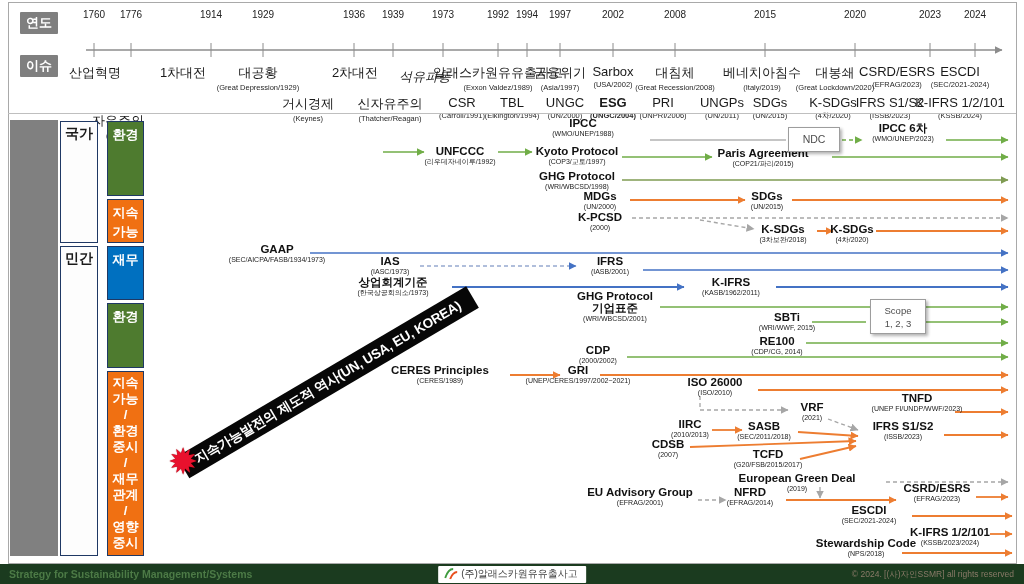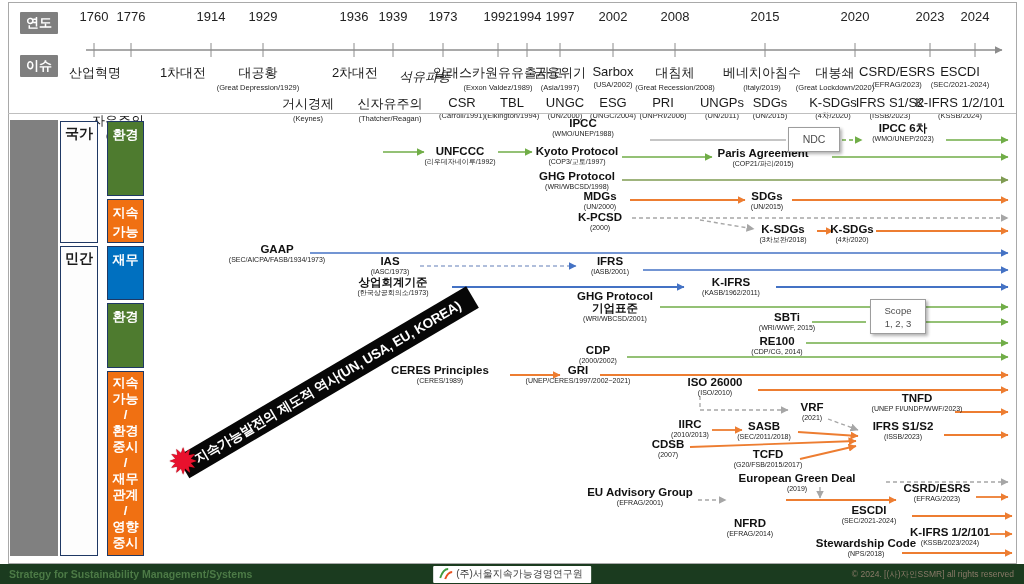--- a/index.html
+++ b/index.html
@@ -3,21 +3,21 @@
 <meta charset="utf-8">
 <style>
   html,body{margin:0;padding:0;background:#fff;}
   .stage{position:relative;width:1024px;height:584px;background:#ffffff;overflow:hidden;
          font-family:"Liberation Sans","DejaVu Sans",sans-serif;color:#1a1a1a;}
   .frame{position:absolute;left:8px;top:2px;width:1007px;height:560px;border:1px solid #a9a9a9;}
   .hdr-divider{position:absolute;left:8px;top:113px;width:1008px;height:0;border-top:1px solid #bfbfbf;}
   #lines{position:absolute;left:0;top:0;width:1024px;height:584px;}
   .tag{position:absolute;width:38px;height:22px;background:#7f7f7f;color:#fff;font-weight:bold;
        font-size:13px;display:flex;align-items:center;justify-content:center;border-radius:1px;}
-  .year{position:absolute;transform:translateX(-50%);font-size:13px;color:#222;white-space:nowrap;}
+  .year{position:absolute;transform:translateX(-50%);font-size:10px;color:#222;white-space:nowrap;}
   .titled{position:absolute;transform:translateX(-50%);text-align:center;white-space:nowrap;margin-top:12px;}
   .titled .t{font-size:13px;color:#1a1a1a;}
   .titled .s{font-size:7.5px;color:#262626;margin-top:1px;}
   .node{position:absolute;transform:translateX(-50%);text-align:center;white-space:nowrap;z-index:3;}
   .node .t{font-size:11.5px;font-weight:bold;color:#111;line-height:12px;}
   .node .s{font-size:7px;color:#222;margin-top:1px;line-height:8px;}
   .vbar{position:absolute;left:10px;top:120px;width:43px;height:436px;background:#808080;color:#fff;
         font-weight:bold;font-size:15px;text-align:center;padding-top:13px;box-sizing:border-box;line-height:19px;padding-left:48px;}
   .grpbox{position:absolute;left:60px;width:38px;background:#fdfdfd;border:1.5px solid #1f3864;
           box-sizing:border-box;text-align:center;font-weight:bold;font-size:14px;padding-top:3px;}
@@ -220,21 +220,21 @@
         <div class="s">(Carroll/1991)</div>
       </div>
       <div class="titled" style="left: 512px; top: 83px;">
         <div class="t">TBL</div>
         <div class="s">(Elkington/1994)</div>
       </div>
       <div class="titled" style="left: 565px; top: 83px;">
         <div class="t">UNGC</div>
         <div class="s">(UN/2000)</div>
       </div>
-      <div class="titled" style="left: 613px; top: 83px;">
+      <div class="titled" style="left: 613px; top: 83px; font-weight: bold;">
         <div class="t">ESG</div>
         <div class="s">(UNGC/2004)</div>
       </div>
       <div class="titled" style="left: 663px; top: 83px;">
         <div class="t">PRI</div>
         <div class="s">(UNPRI/2006)</div>
       </div>
       <div class="titled" style="left: 722px; top: 83px;">
         <div class="t">UNGPs</div>
         <div class="s">(UN/2011)</div>
@@ -422,21 +422,21 @@
         <div class="s">(G20/FSB/2015/2017)</div>
       </div>
       <div class="node" style="left: 797px; top: 472px;">
         <div class="t">European Green Deal</div>
         <div class="s">(2019)</div>
       </div>
       <div class="node" style="left: 640px; top: 486px;">
         <div class="t">EU Advisory Group</div>
         <div class="s">(EFRAG/2001)</div>
       </div>
-      <div class="node" style="left: 750px; top: 486px; margin-top: 31px;">
+      <div class="node" style="left: 750px; top: 486px;">
         <div class="t">NFRD</div>
         <div class="s">(EFRAG/2014)</div>
       </div>
       <div class="node" style="left: 937px; top: 482px;">
         <div class="t">CSRD/ESRS</div>
         <div class="s">(EFRAG/2023)</div>
       </div>
       <div class="node" style="left: 869px; top: 504px;">
         <div class="t">ESCDI</div>
         <div class="s">(SEC/2021-2024)</div>
@@ -466,16 +466,16 @@
 
   <div class="footer"></div>
   <div class="foot-left">Strategy for Sustainability Management/Systems</div>
   <div class="foot-logo">
     <span class="logo-mark">
       <svg width="14" height="12" viewBox="0 0 14 12">
         <path d="M1,10 C3,4 6,1 9,1" stroke="#3f9b3f" stroke-width="2" fill="none"></path>
         <path d="M6,11 C8,6 10,4 13,4" stroke="#e8501e" stroke-width="2" fill="none"></path>
       </svg>
     </span>
-    <span>(주)서울지속가능경영연구원</span>
+    <span>(주)알래스카원유유출사고</span>
   </div>
   <div class="foot-copy">© 2024. [(사)자인SSMR] all rights reserved</div>
 </div>
 
 </body></html>

